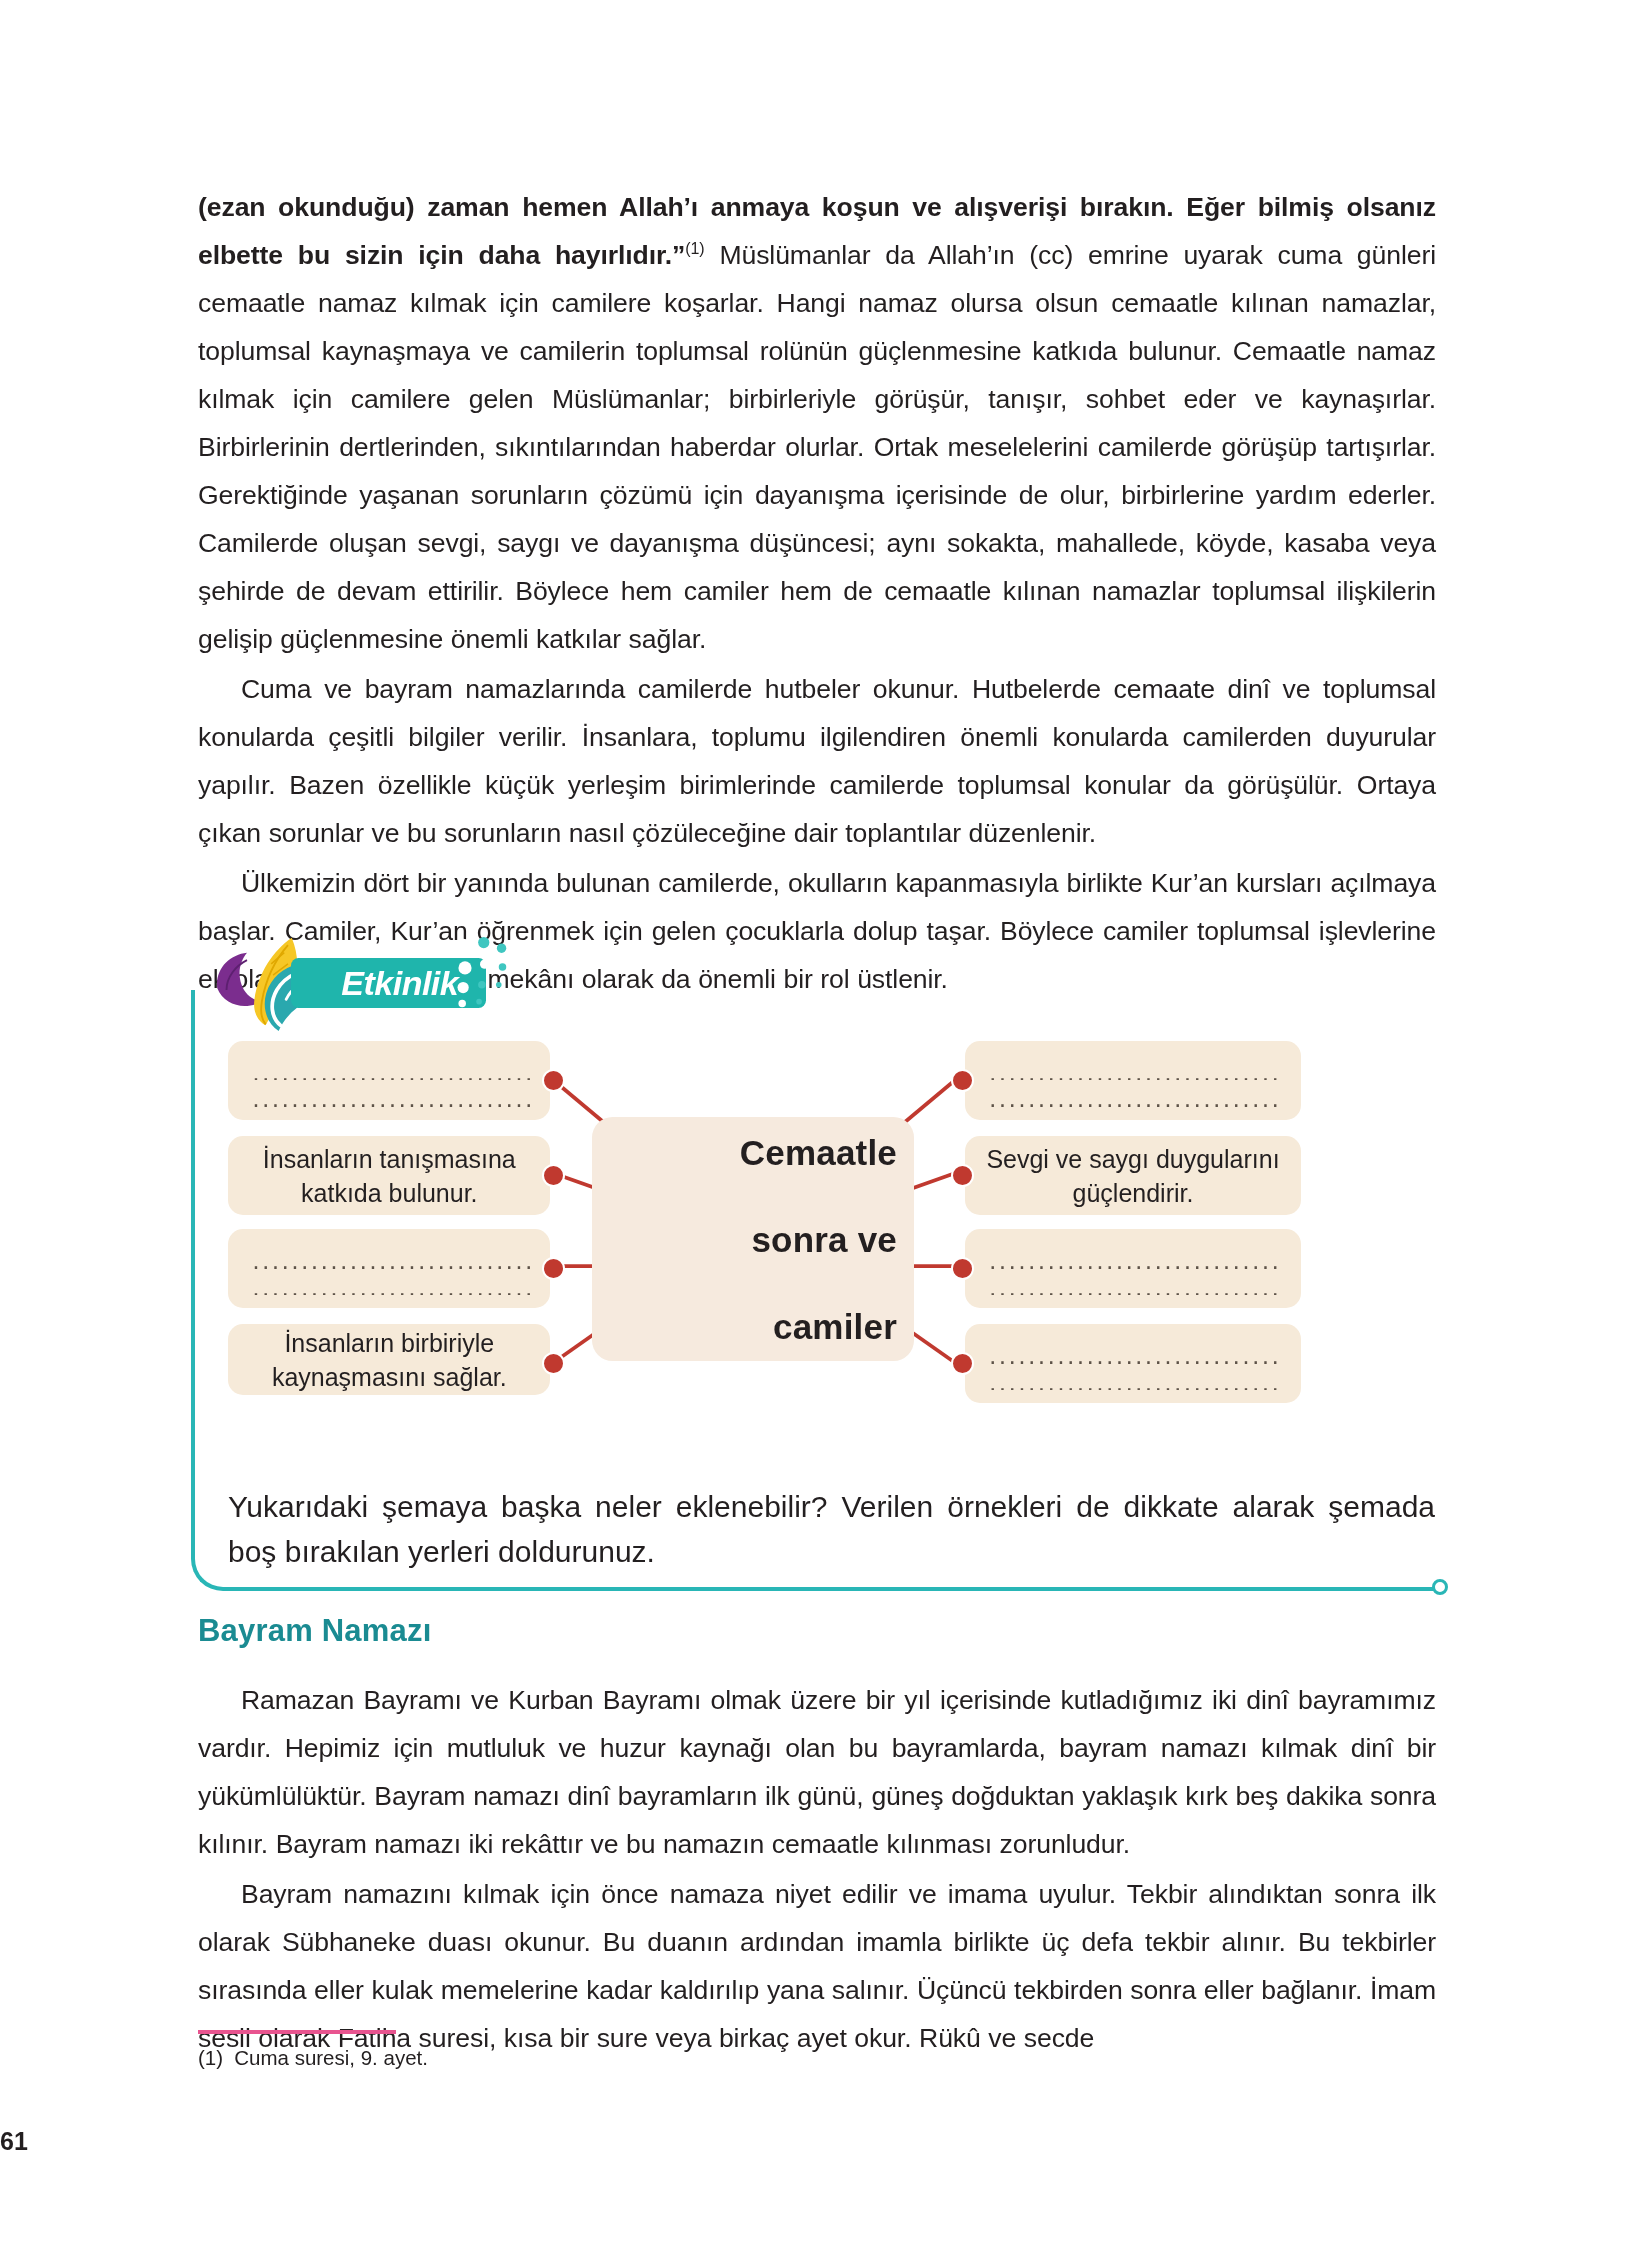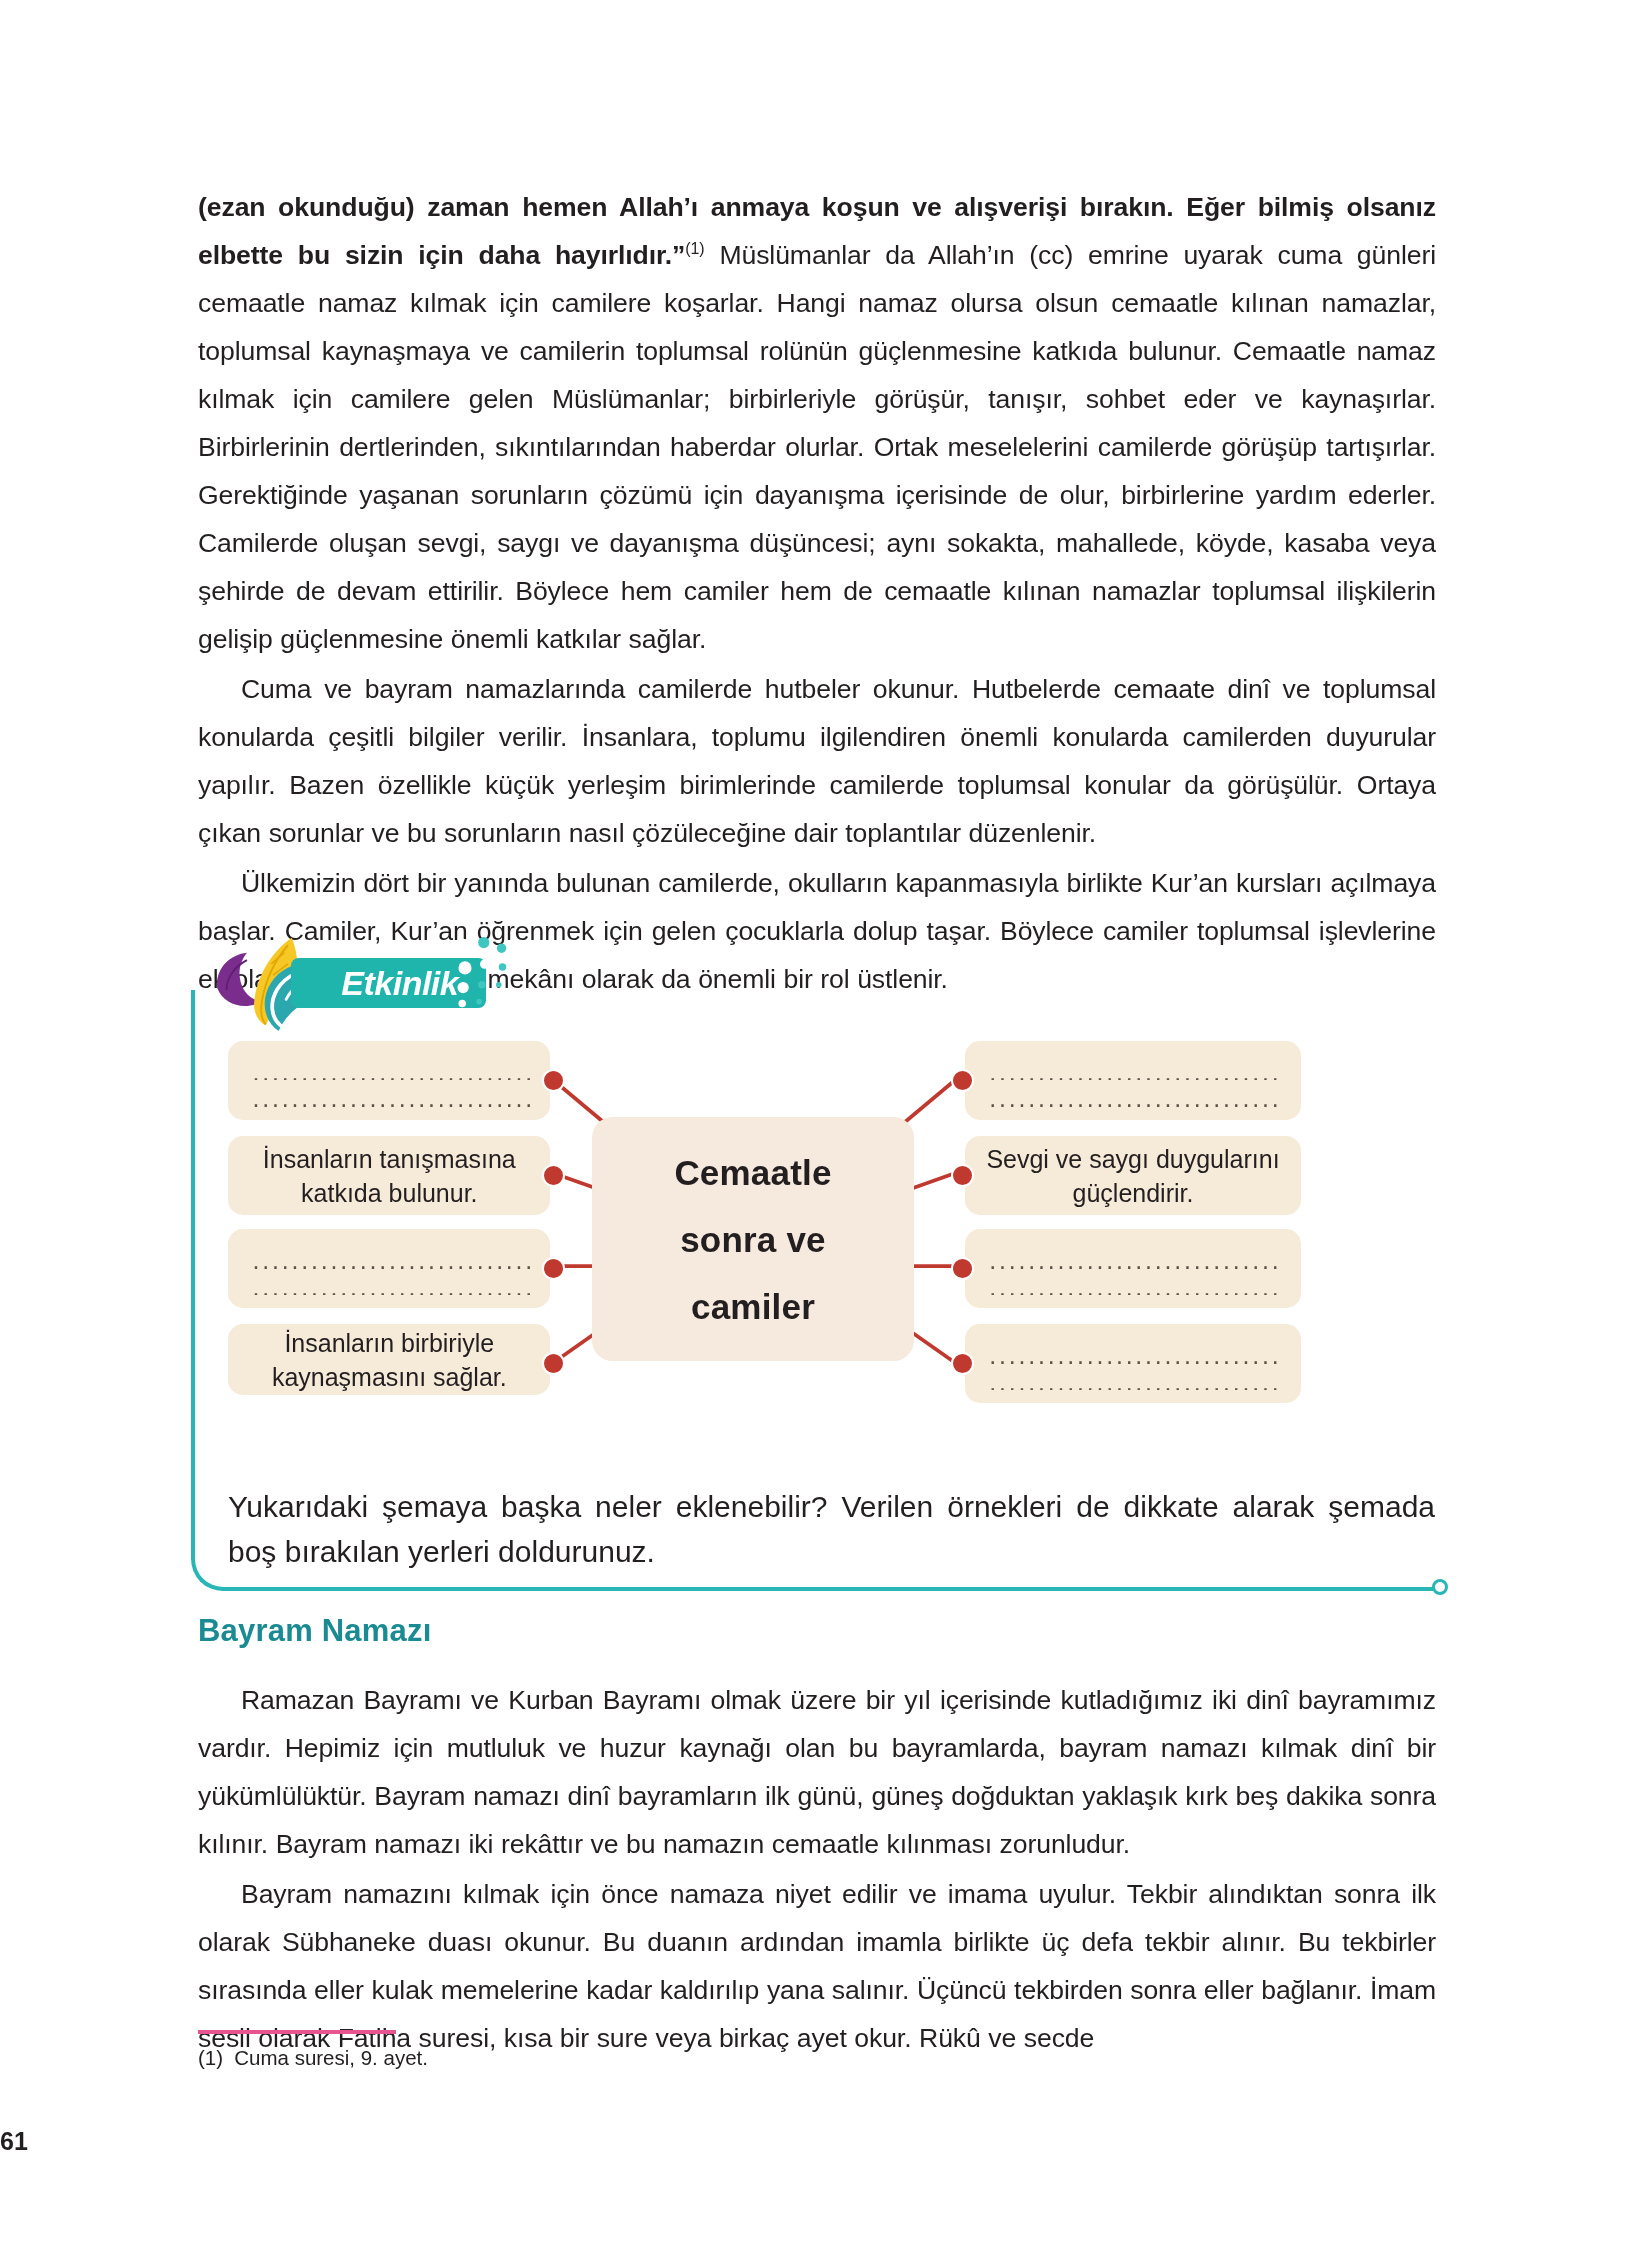--- a/index.html
+++ b/index.html
@@ -108,35 +108,36 @@
     left: 0; top: 0;
     width: 1212px; height: 424px;
     overflow: visible;
   }
   .node {
     position: absolute;
     background: #f6ead9;
     border-radius: 15px;
     display: flex;
     flex-direction: column;
-    align-items: center;
+    align-items: flex-end;
     justify-content: center;
     font-size: 25px;
     line-height: 34px;
     color: #231f20;
     text-align: center;
     padding: 5.6px 17px;
   }
   .node.center {
     background: #f6eade;
     border-radius: 20.5px;
     font-size: 35px;
     font-weight: bold;
     line-height: 67px;
     letter-spacing: 0.2px;
+    gap: 20px;
   }
   .dots-line {
     width: 100%;
     text-align: left;
     font-size: 25px;
     letter-spacing: 2.8px;
     color: #5d5247;
     line-height: 37px;
     padding-left: 5.6px;
     white-space: nowrap;

